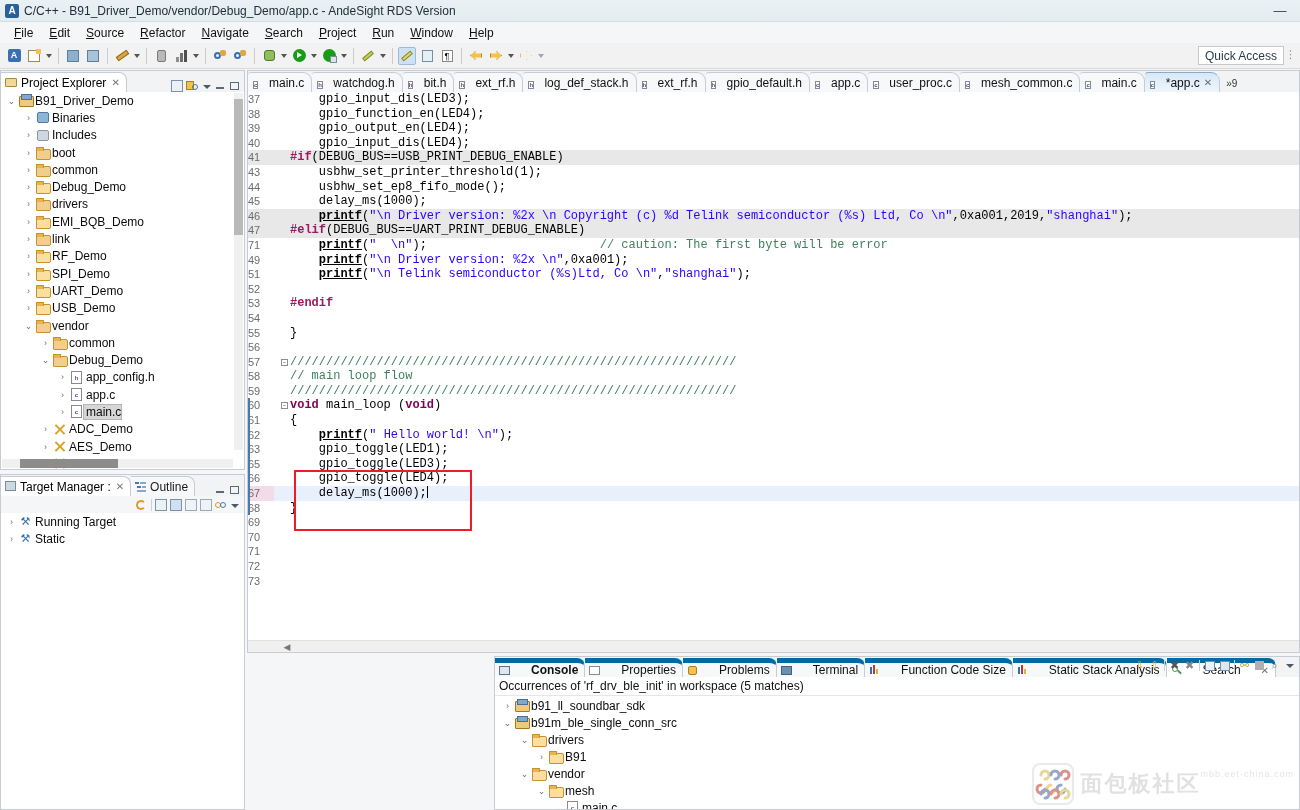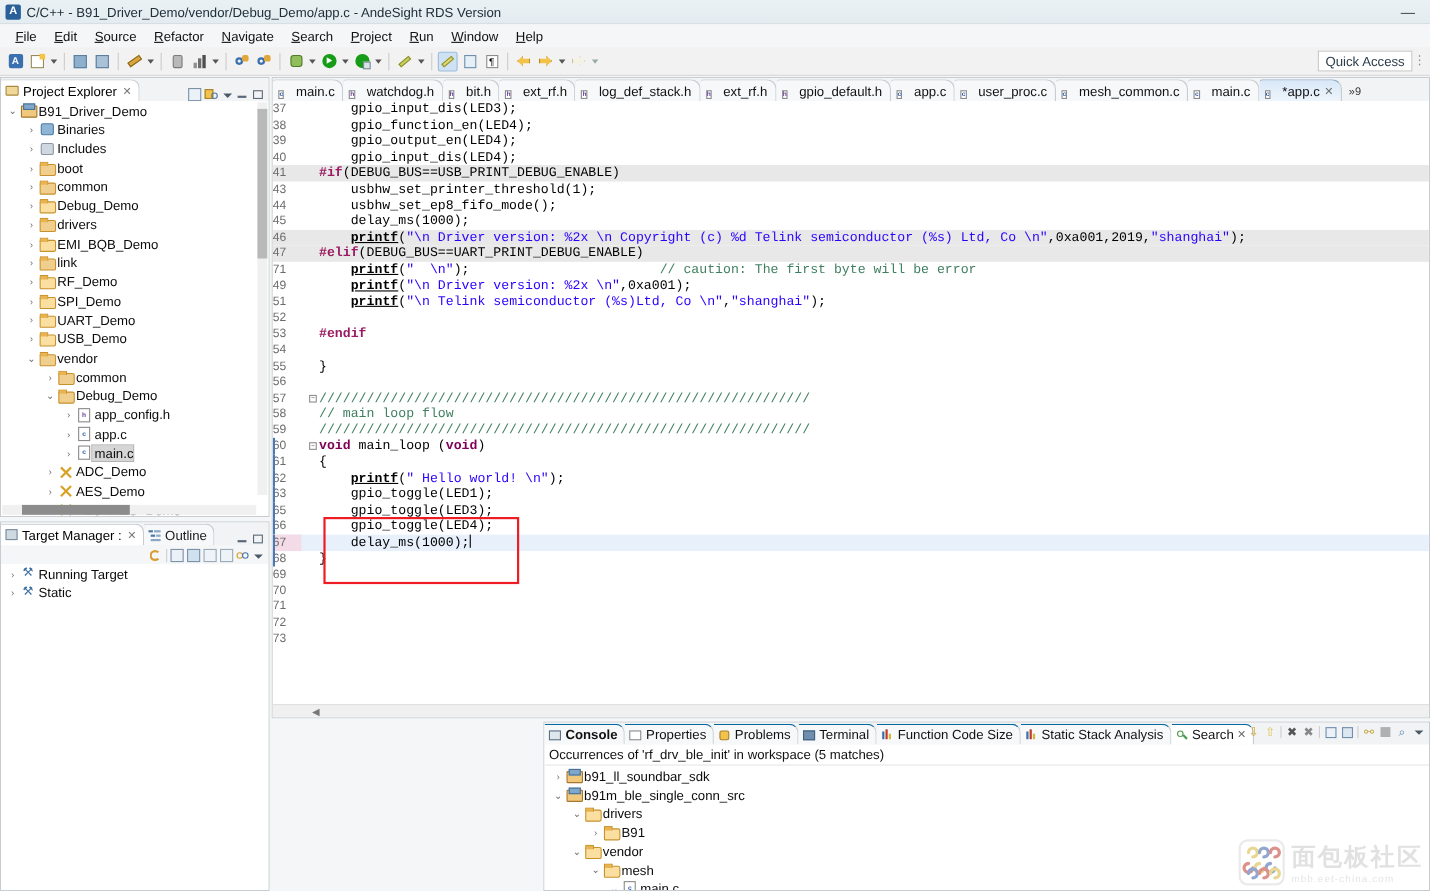--- a/index.html
+++ b/index.html
@@ -218,40 +218,40 @@
   }
   .ehsb { position: absolute; left: 0; right: 0; bottom: 0; height: 12px; background: #f0f0f0; border-top: 1px solid #e0e0e0; }
 
   
   .bottom {
     position: absolute; left: 247px; right: 0; top: 586px; bottom: 0;
     background: #fff; border: 1px solid #c6ccd1;
   }
   .btabs { height: 20px; display: flex; align-items: flex-end; background: #f2f3f4; position: relative; }
   .btab {
-    display: flex; align-items: center; gap: 3px;
+    display: flex; align-items: center; gap: 20px;
     height: 19px; padding: 0 6px 0 4px; font-size: 12px; color: #111;
-    border-top: 1px solid #0369a1; border-right: 1px solid #c6ccd1;
+    border-top: 5px solid #0369a1; border-right: 1px solid #c6ccd1;
     border-top-right-radius: 8px; background: #f7f8f9; white-space: nowrap;
   }
   .btab.bold { font-weight: bold; }
   .btab.active { background: #fff; }
   .btools { position: absolute; right: 3px; top: 2px; display: flex; align-items: center; gap: 2px; }
   .bcontent { position: absolute; top: 20px; left: 0; right: 0; bottom: 0; background: #fff; overflow: hidden; }
   .bheader { font-size: 12px; padding: 2px 4px; color: #111; border-bottom: 1px solid #e6e6e6; }
 
   .watermark {
     position: absolute; right: 6px; bottom: 5px;
     display: flex; align-items: center; gap: 6px; opacity: .55;
   }
   .wm-logo {
     width: 42px; height: 42px; border: 2px solid #d9d9d9; border-radius: 8px;
     background: #fff; position: relative;
   }
-  .wm-text { display: flex; flex-direction: column; }
+  .wm-text { display: flex; flex-direction: row; }
   .wm-cn { font-size: 22px; color: #c9c9c9; letter-spacing: 2px; font-weight: bold; }
   .wm-en { font-size: 9px; color: #cfcfcf; letter-spacing: 1px; }
 
   
   .mini { width: 14px; height: 14px; display:inline-block; position: relative; }
 </style>
 </head>
 <body>
 
 <div id="app">

